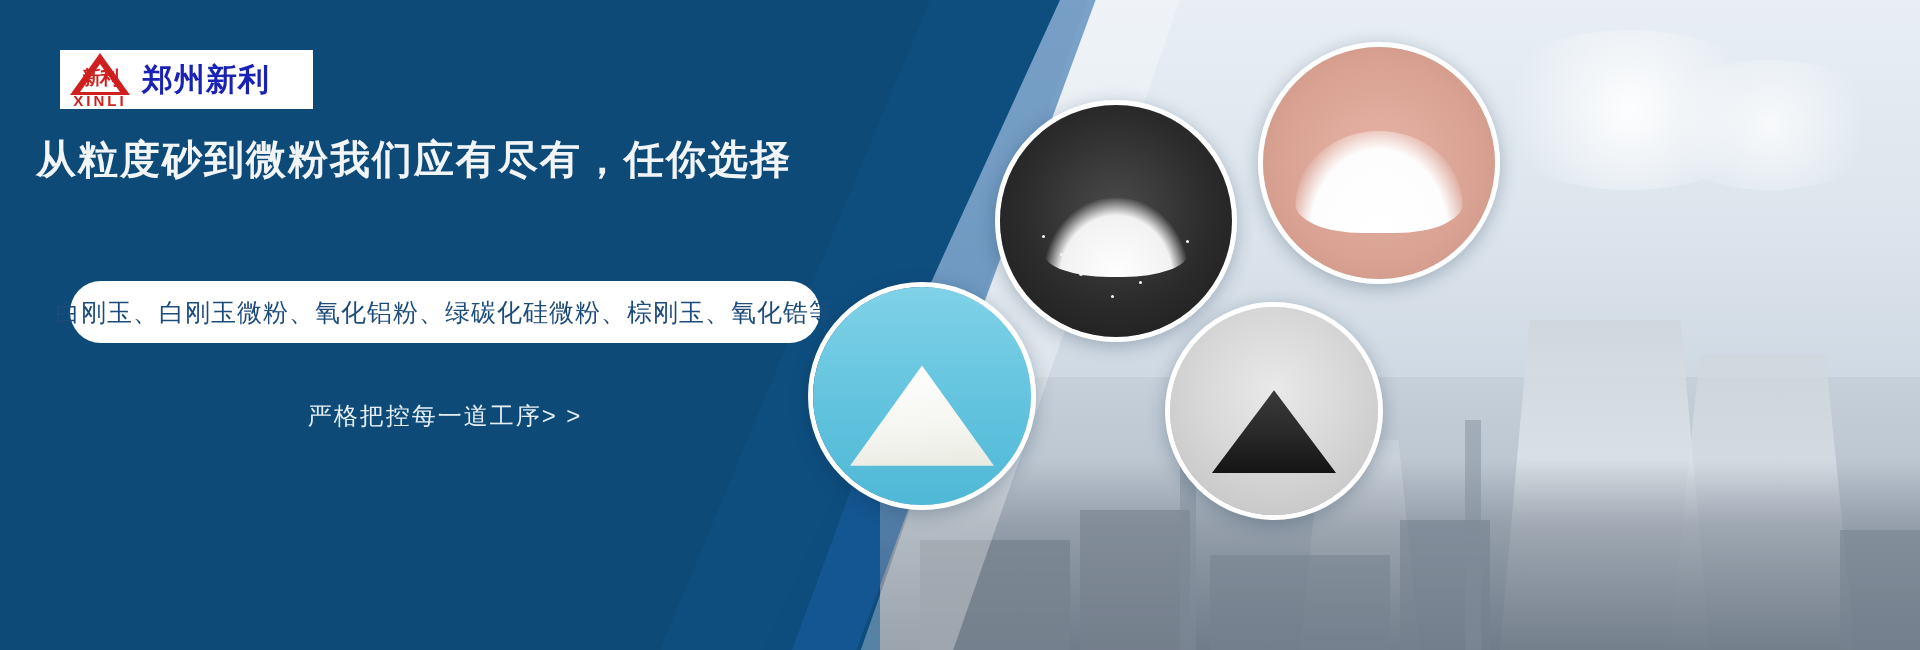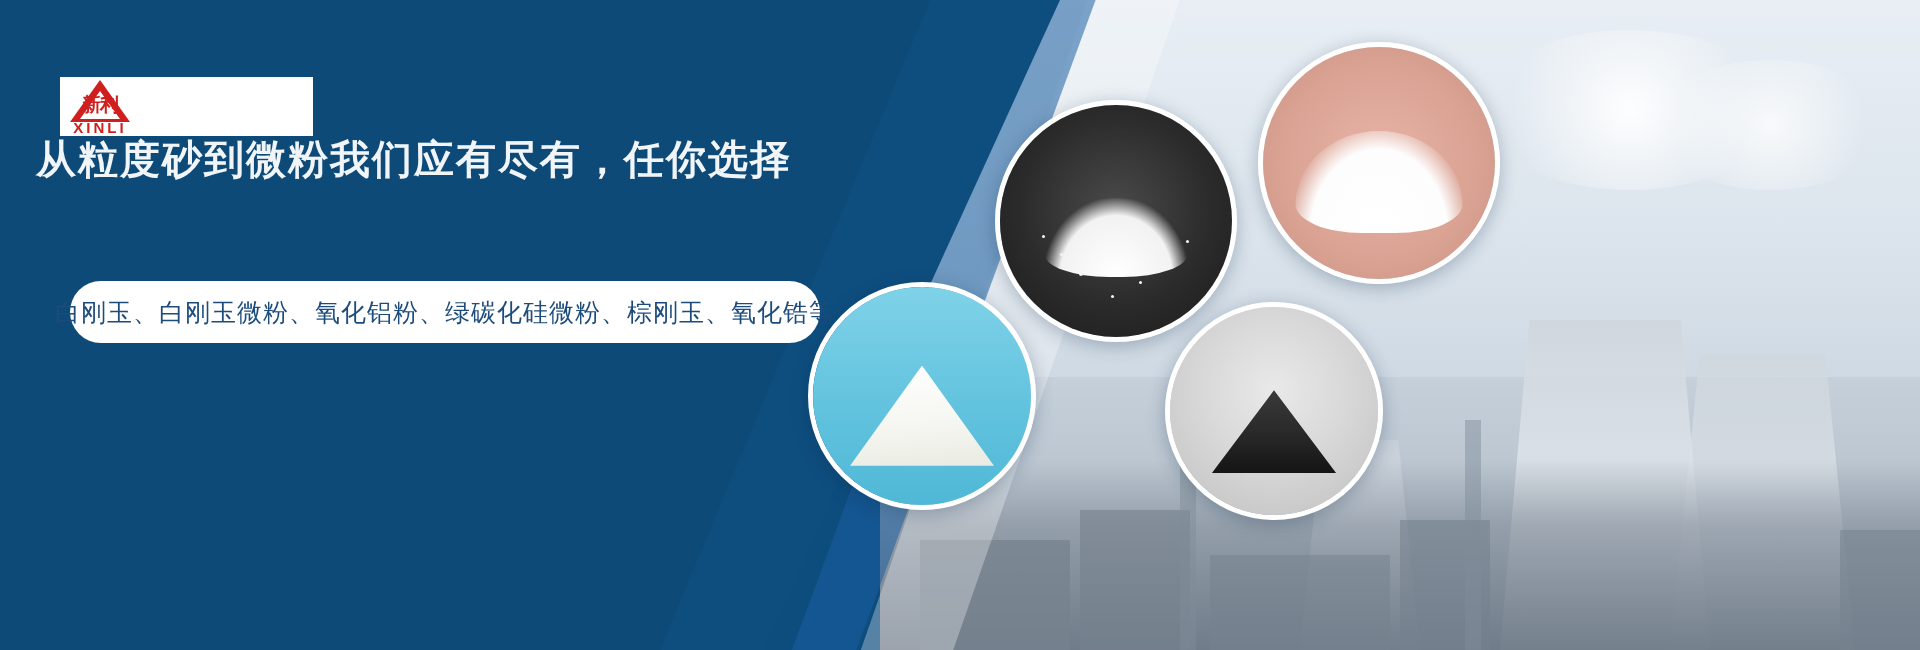--- a/index.html
+++ b/index.html
@@ -69,21 +69,21 @@
   }
   .blue-panel-2{
     position:absolute;left:0;top:0;width:1000px;height:650px;
     background:#0d4a78;
     clip-path:polygon(0 0,93% 0,66% 100%,0 100%);
   }
 
   
   .logo-box{
     position:absolute;left:60px;top:50px;width:253px;height:59px;
-    background:#ffffff;display:flex;align-items:center;margin-top:27px;
+    background:#ffffff;display:flex;align-items:center;
   }
   .logo-mark{
     position:relative;width:72px;height:55px;margin-left:4px;flex:none;
   }
   .tri{
     position:absolute;left:50%;top:1px;transform:translateX(-50%);
     width:0;height:0;border-left:30px solid transparent;
     border-right:30px solid transparent;border-bottom:42px solid #cf1f1f;
   }
   .tri-inner{
@@ -201,28 +201,30 @@
   <div class="blue-panel"></div>
   <div class="blue-panel-2"></div>
 
   <div class="logo-box">
     <div class="logo-mark">
       <div class="tri"></div>
       <div class="tri-inner"></div>
       <div class="mark-cn">新利</div>
       <div class="mark-en">XINLI</div>
     </div>
+    <div class="logo-text">郑州新利</div>
   </div>
 
   <div class="headline">从粒度砂到微粉我们应有尽有，任你选择</div>
 
   <div class="pill">
     <span class="pill-text">白刚玉、白刚玉微粉、氧化铝粉、绿碳化硅微粉、棕刚玉、氧化锆等</span>
   </div>
 
+  <div class="cta">严格把控每一道工序&gt; &gt;</div>
 
   <div class="circle c-dark">
     <div class="disc disc-dark"></div>
     <div class="heap heap-white-grain"></div>
     <div class="speck" style="left:34%;top:72%;width:4px;height:4px;"></div>
     <div class="speck" style="left:60%;top:76%;width:3px;height:3px;"></div>
     <div class="speck" style="left:26%;top:64%;width:3px;height:3px;"></div>
     <div class="speck" style="left:72%;top:66%;width:4px;height:4px;"></div>
     <div class="speck" style="left:48%;top:82%;width:3px;height:3px;"></div>
     <div class="speck" style="left:18%;top:56%;width:3px;height:3px;"></div>

